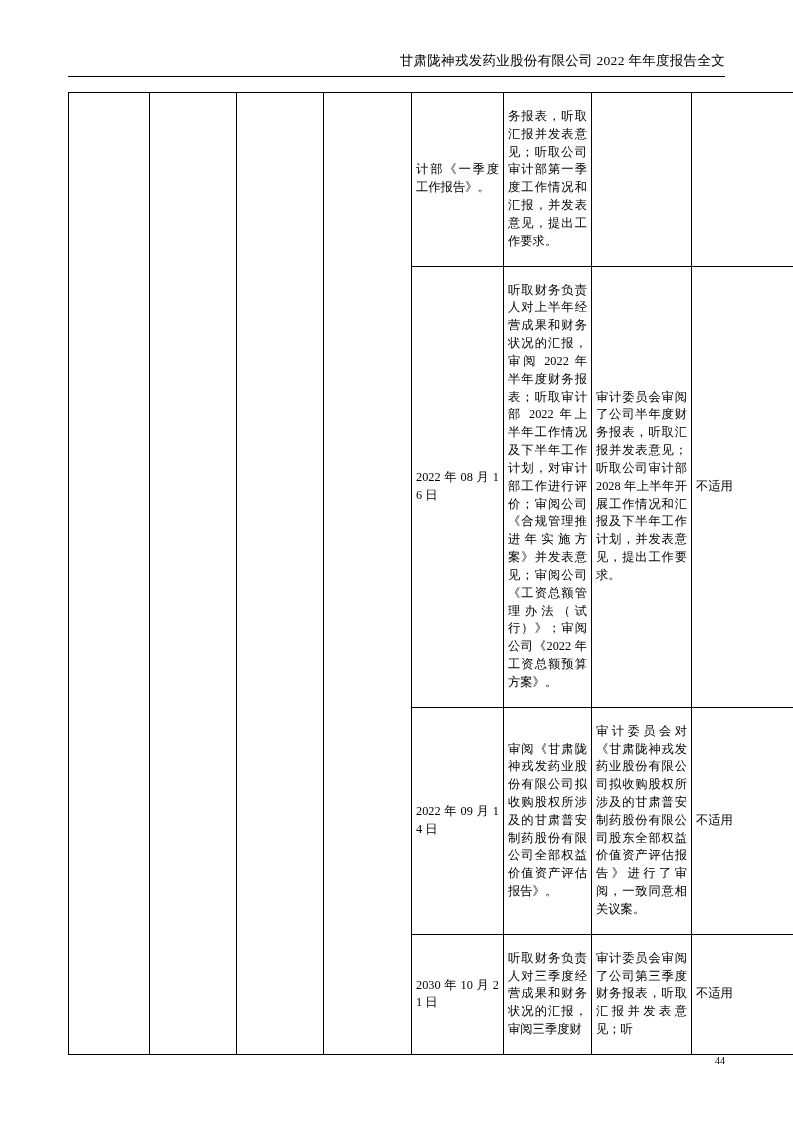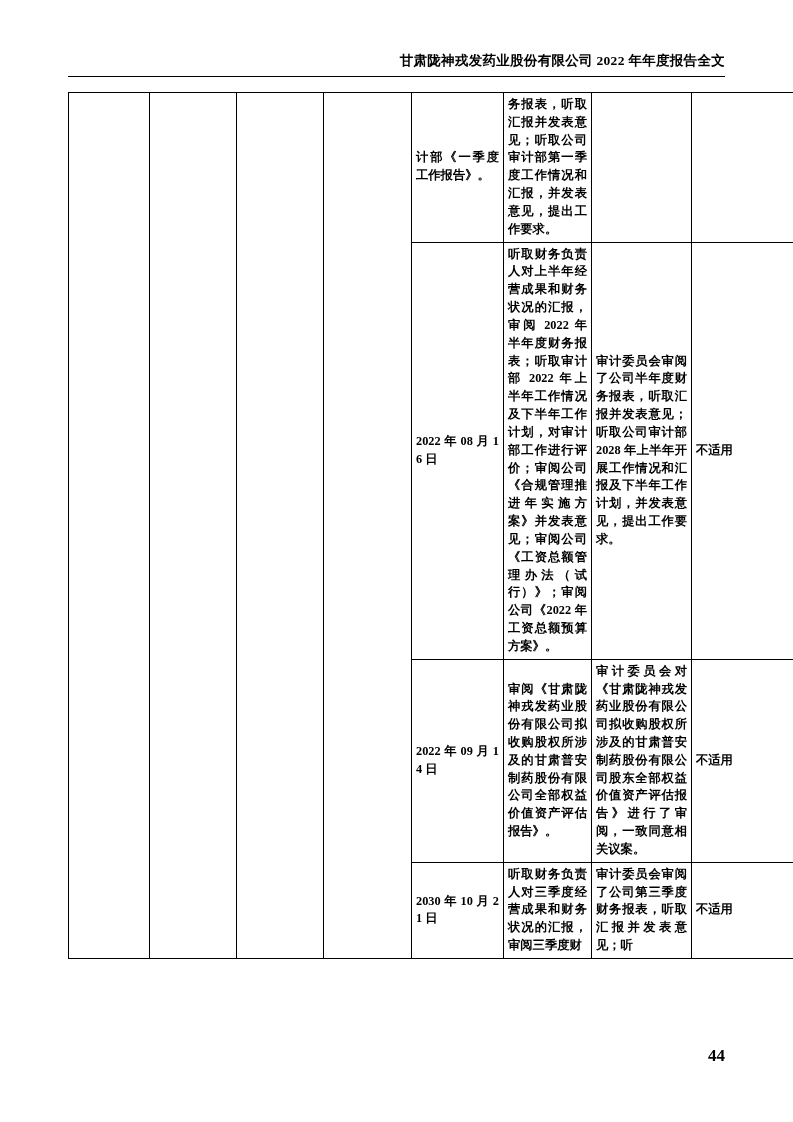--- a/index.html
+++ b/index.html
@@ -12,21 +12,20 @@
     height: 1122px;
     font-family: "Liberation Serif", "DejaVu Serif", serif;
     color: #000000;
     position: relative;
   }
   .page {
     position: relative;
     width: 793px;
     height: 1122px;
     box-sizing: border-box;
-    font-weight: bold;
   }
   .header {
     position: absolute;
     top: 52px;
     left: 68px;
     right: 68px;
     height: 26px;
   }
   .header-text {
     position: absolute;
@@ -51,21 +50,21 @@
     width: 657px;
   }
   table.doc-table {
     border-collapse: collapse;
     width: 657px;
     table-layout: fixed;
   }
   table.doc-table td {
     border: 1px solid #000000;
     vertical-align: middle;
-    padding: 3px 4px;
+    padding: 15px 4px;
     font-size: 12.3px;
     line-height: 1.45;
     font-family: "Liberation Serif", "DejaVu Serif", serif;
     text-align: justify;
     text-justify: inter-ideograph;
     word-break: break-all;
   }
   td.c1 { width: 72px; }
   td.c2 { width: 78px; }
   td.c3 { width: 78px; }
@@ -85,21 +84,21 @@
   .cell-center {
     text-align: center;
   }
   .cell-top {
     vertical-align: top;
   }
   .page-number {
     position: absolute;
     right: 68px;
     bottom: 56px;
-    font-size: 17px;
+    font-size: 10px;
     font-family: "Liberation Serif", "DejaVu Serif", serif;
     margin-left: 32px;
   }
 </style>
 </head>
 <body>
 
 <div class="page">
 
   <div class="header">

